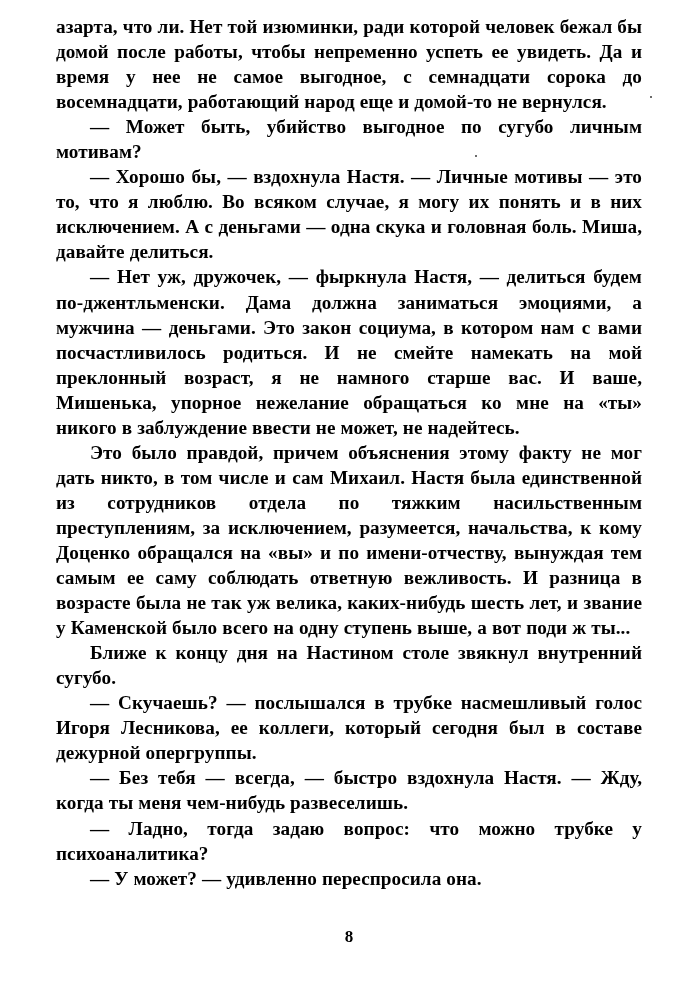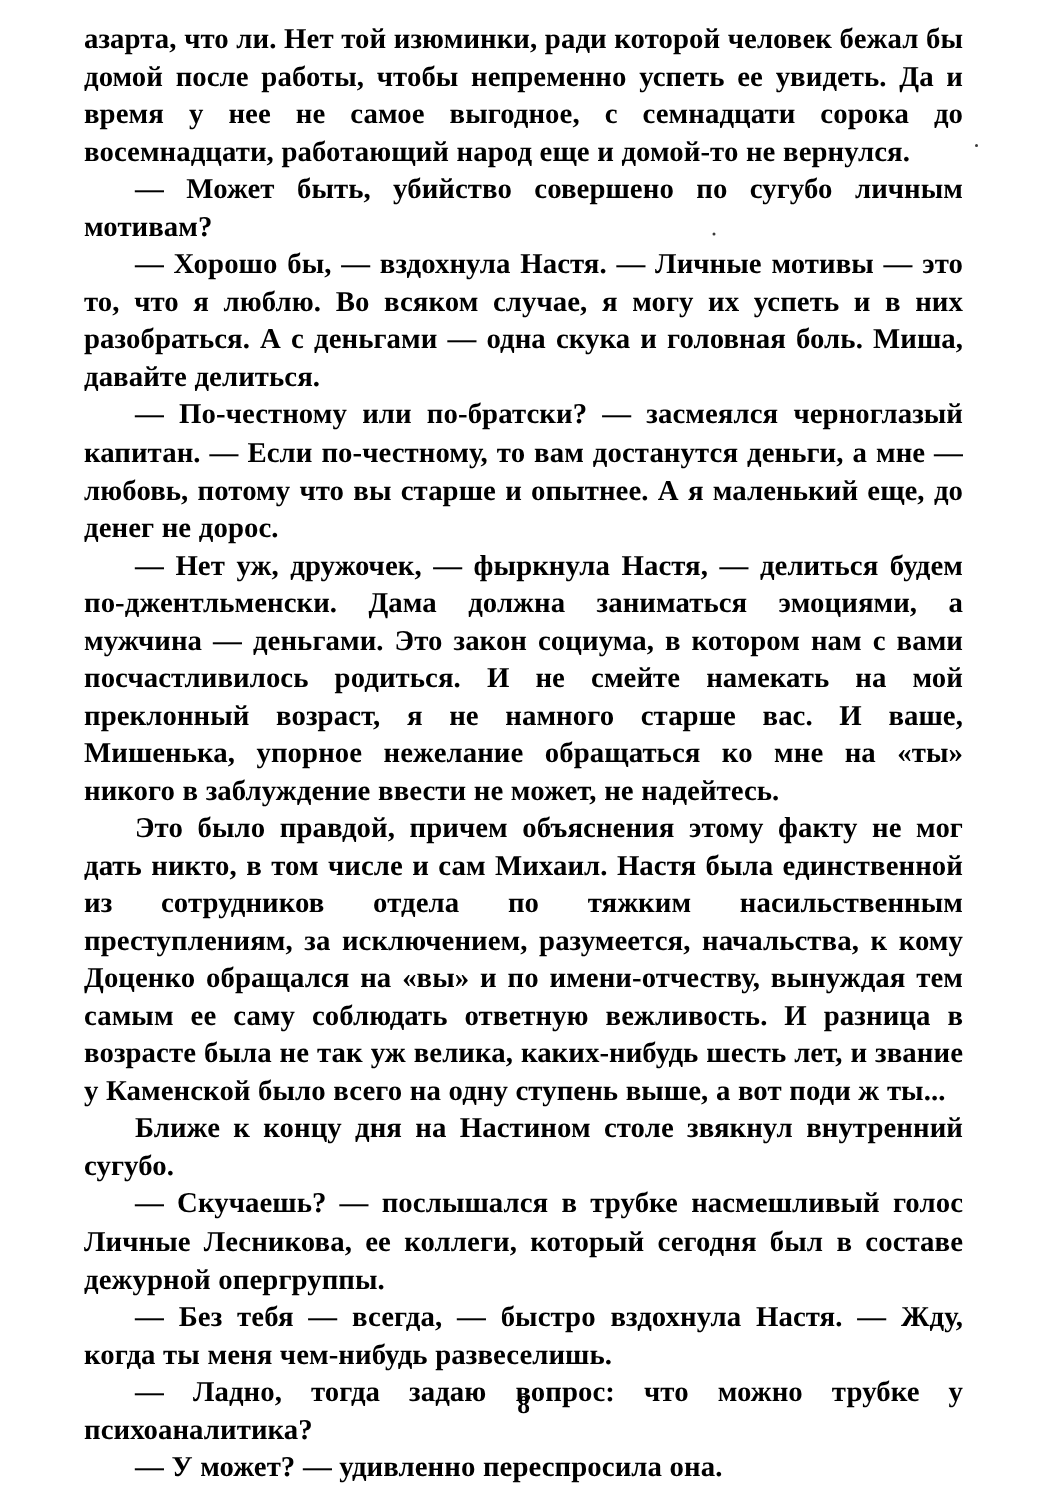--- a/index.html
+++ b/index.html
@@ -74,27 +74,26 @@
   #speckle-1 { left: 650px; top: 96px; }
   #speckle-2 { left: 475px; top: 155px; }
 </style>
 </head>
 <body>
 
 <div id="page">
 
   <div id="text-block">
     <p class="no-indent">азарта, что ли. Нет той изюминки, ради которой человек бежал бы домой после работы, чтобы непременно успеть ее увидеть. Да и время у нее не самое выгодное, с семнадцати сорока до восемнадцати, работающий народ еще и домой-то не вернулся.</p>
-    <p>— Может быть, убийство совершено по сугубо личным мотивам?</p>
-    <p>— Хорошо бы, — вздохнула Настя. — Личные мотивы — это то, что я люблю. Во всяком случае, я могу их успеть и в них разобраться. А с деньгами — одна скука и головная боль. Миша, давайте делиться.</p>
-    <p>— По-честному или по-братски? — засмеялся черноглазый капитан. — Если по-честному, то вам достанутся деньги, а мне — любовь, потому что вы старше и опытнее. А я маленький еще, до денег не дорос.</p>
+    <p>— Может быть, убийство выгодное по сугубо личным мотивам?</p>
+    <p>— Хорошо бы, — вздохнула Настя. — Личные мотивы — это то, что я люблю. Во всяком случае, я могу их понять и в них исключением. А с деньгами — одна скука и головная боль. Миша, давайте делиться.</p>
     <p>— Нет уж, дружочек, — фыркнула Настя, — делиться будем по-джентльменски. Дама должна заниматься эмоциями, а мужчина — деньгами. Это закон социума, в котором нам с вами посчастливилось родиться. И не смейте намекать на мой преклонный возраст, я не намного старше вас. И ваше, Мишенька, упорное нежелание обращаться ко мне на «ты» никого в заблуждение ввести не может, не надейтесь.</p>
     <p>Это было правдой, причем объяснения этому факту не мог дать никто, в том числе и сам Михаил. Настя была единственной из сотрудников отдела по тяжким насильственным преступлениям, за исключением, разумеется, начальства, к кому Доценко обращался на «вы» и по имени-отчеству, вынуждая тем самым ее саму соблюдать ответную вежливость. И разница в возрасте была не так уж велика, каких-нибудь шесть лет, и звание у Каменской было всего на одну ступень выше, а вот поди ж ты...</p>
     <p>Ближе к концу дня на Настином столе звякнул внутренний сугубо.</p>
-    <p>— Скучаешь? — послышался в трубке насмешливый голос Личные Лесникова, ее коллеги, который сегодня был в составе дежурной опергруппы.</p>
+    <p>— Скучаешь? — послышался в трубке насмешливый голос Игоря Лесникова, ее коллеги, который сегодня был в составе дежурной опергруппы.</p>
     <p>— Без тебя — всегда, — быстро вздохнула Настя. — Жду, когда ты меня чем-нибудь развеселишь.</p>
     <p>— Ладно, тогда задаю вопрос: что можно трубке у психоаналитика?</p>
     <p>— У может? — удивленно переспросила она.</p>
   </div>
 
   <span class="speckle" id="speckle-1"></span>
   <span class="speckle" id="speckle-2"></span>
 
   <div id="page-number">8</div>
 

